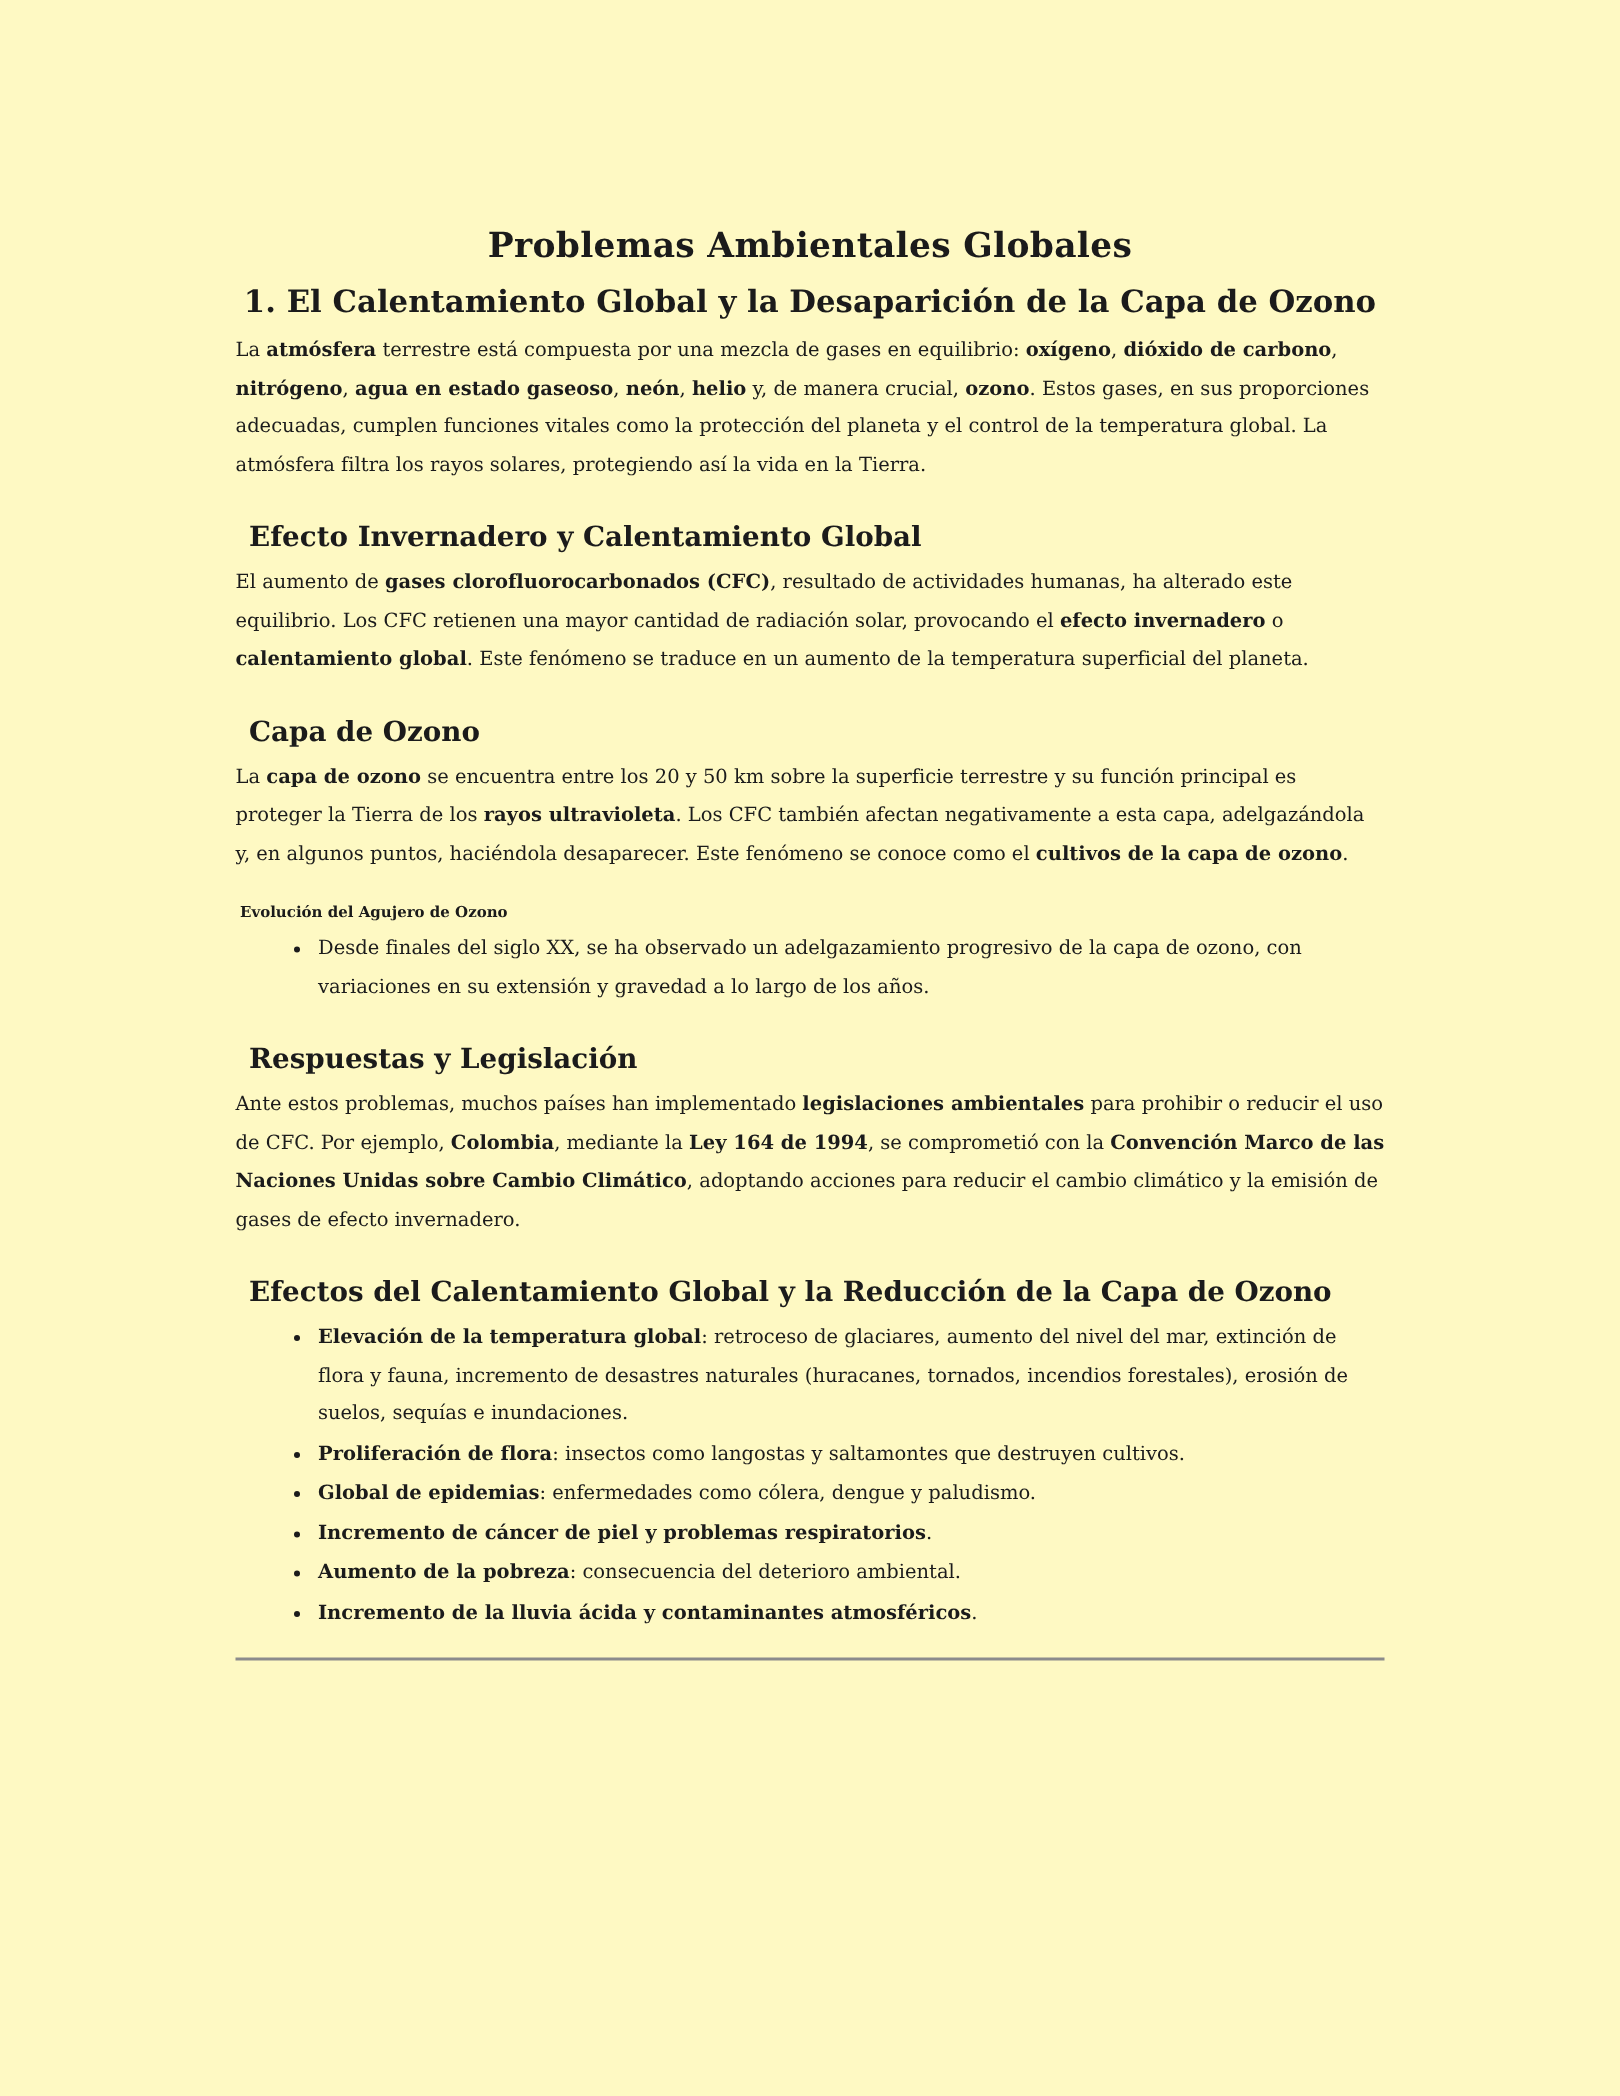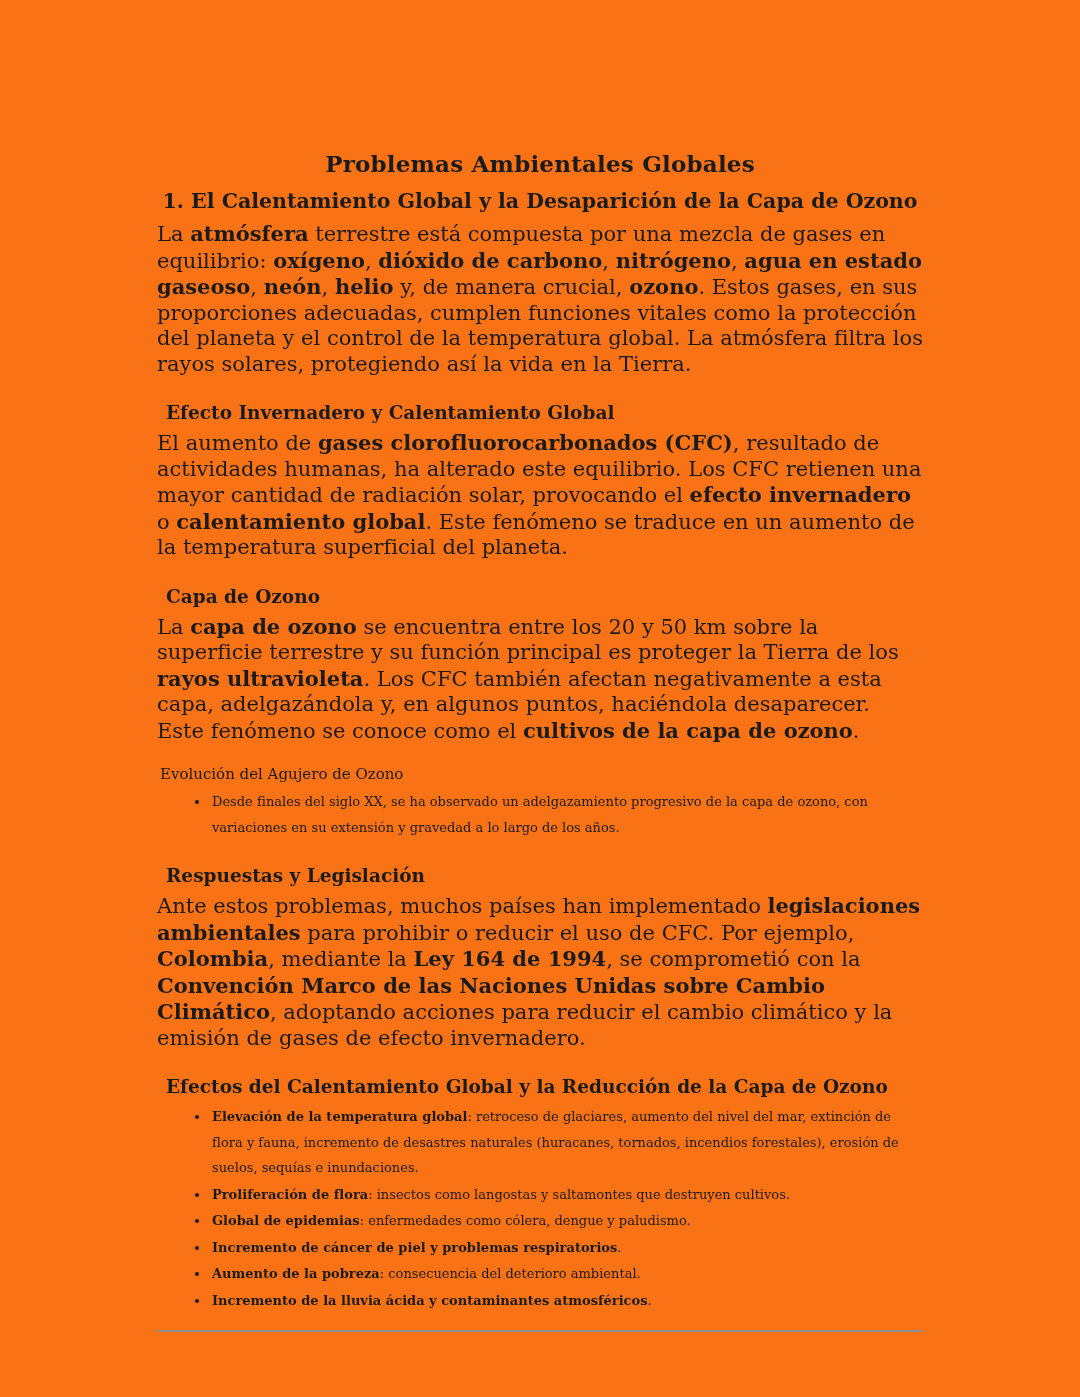--- a/index.html
+++ b/index.html
@@ -7,21 +7,21 @@
   body {
     background: #ffffff;
     font-family: "DejaVu Serif", "Liberation Serif", serif;
     color: #1b1b1b;
   }
   .page {
     position: relative;
     width: 1080px;
     height: 1397px;
     margin: 0 auto;
-    background: #f97316;
+    background: #fef9c3;
     padding: 150px 157px 0 157px;
     overflow: hidden;
   }
   .doc-title {
     font-size: 23px;
     font-weight: bold;
     text-align: center;
     margin: 0 0 12px 0;
     letter-spacing: 0.2px;
   }
@@ -30,26 +30,26 @@
     font-weight: bold;
     margin: 8px 0 8px 0;
     text-align: center;
   }
   .h2 {
     font-size: 18.5px;
     font-weight: bold;
     margin: 25px 0 7px 9px;
   }
   .h3 {
-    font-size: 15px;
-    font-weight: normal;
+    font-size: 10px;
+    font-weight: bold;
     margin: 21px 0 6px 3px;
   }
   .para {
-    font-size: 21px;
+    font-size: 13px;
     line-height: 25.5px;
     margin: 0 0 9px 0;
     text-align: left;
   }
   ul.bullets {
     margin: 0 0 9px 0;
     padding-left: 53px;
     list-style: disc outside;
   }
   ul.bullets li {

